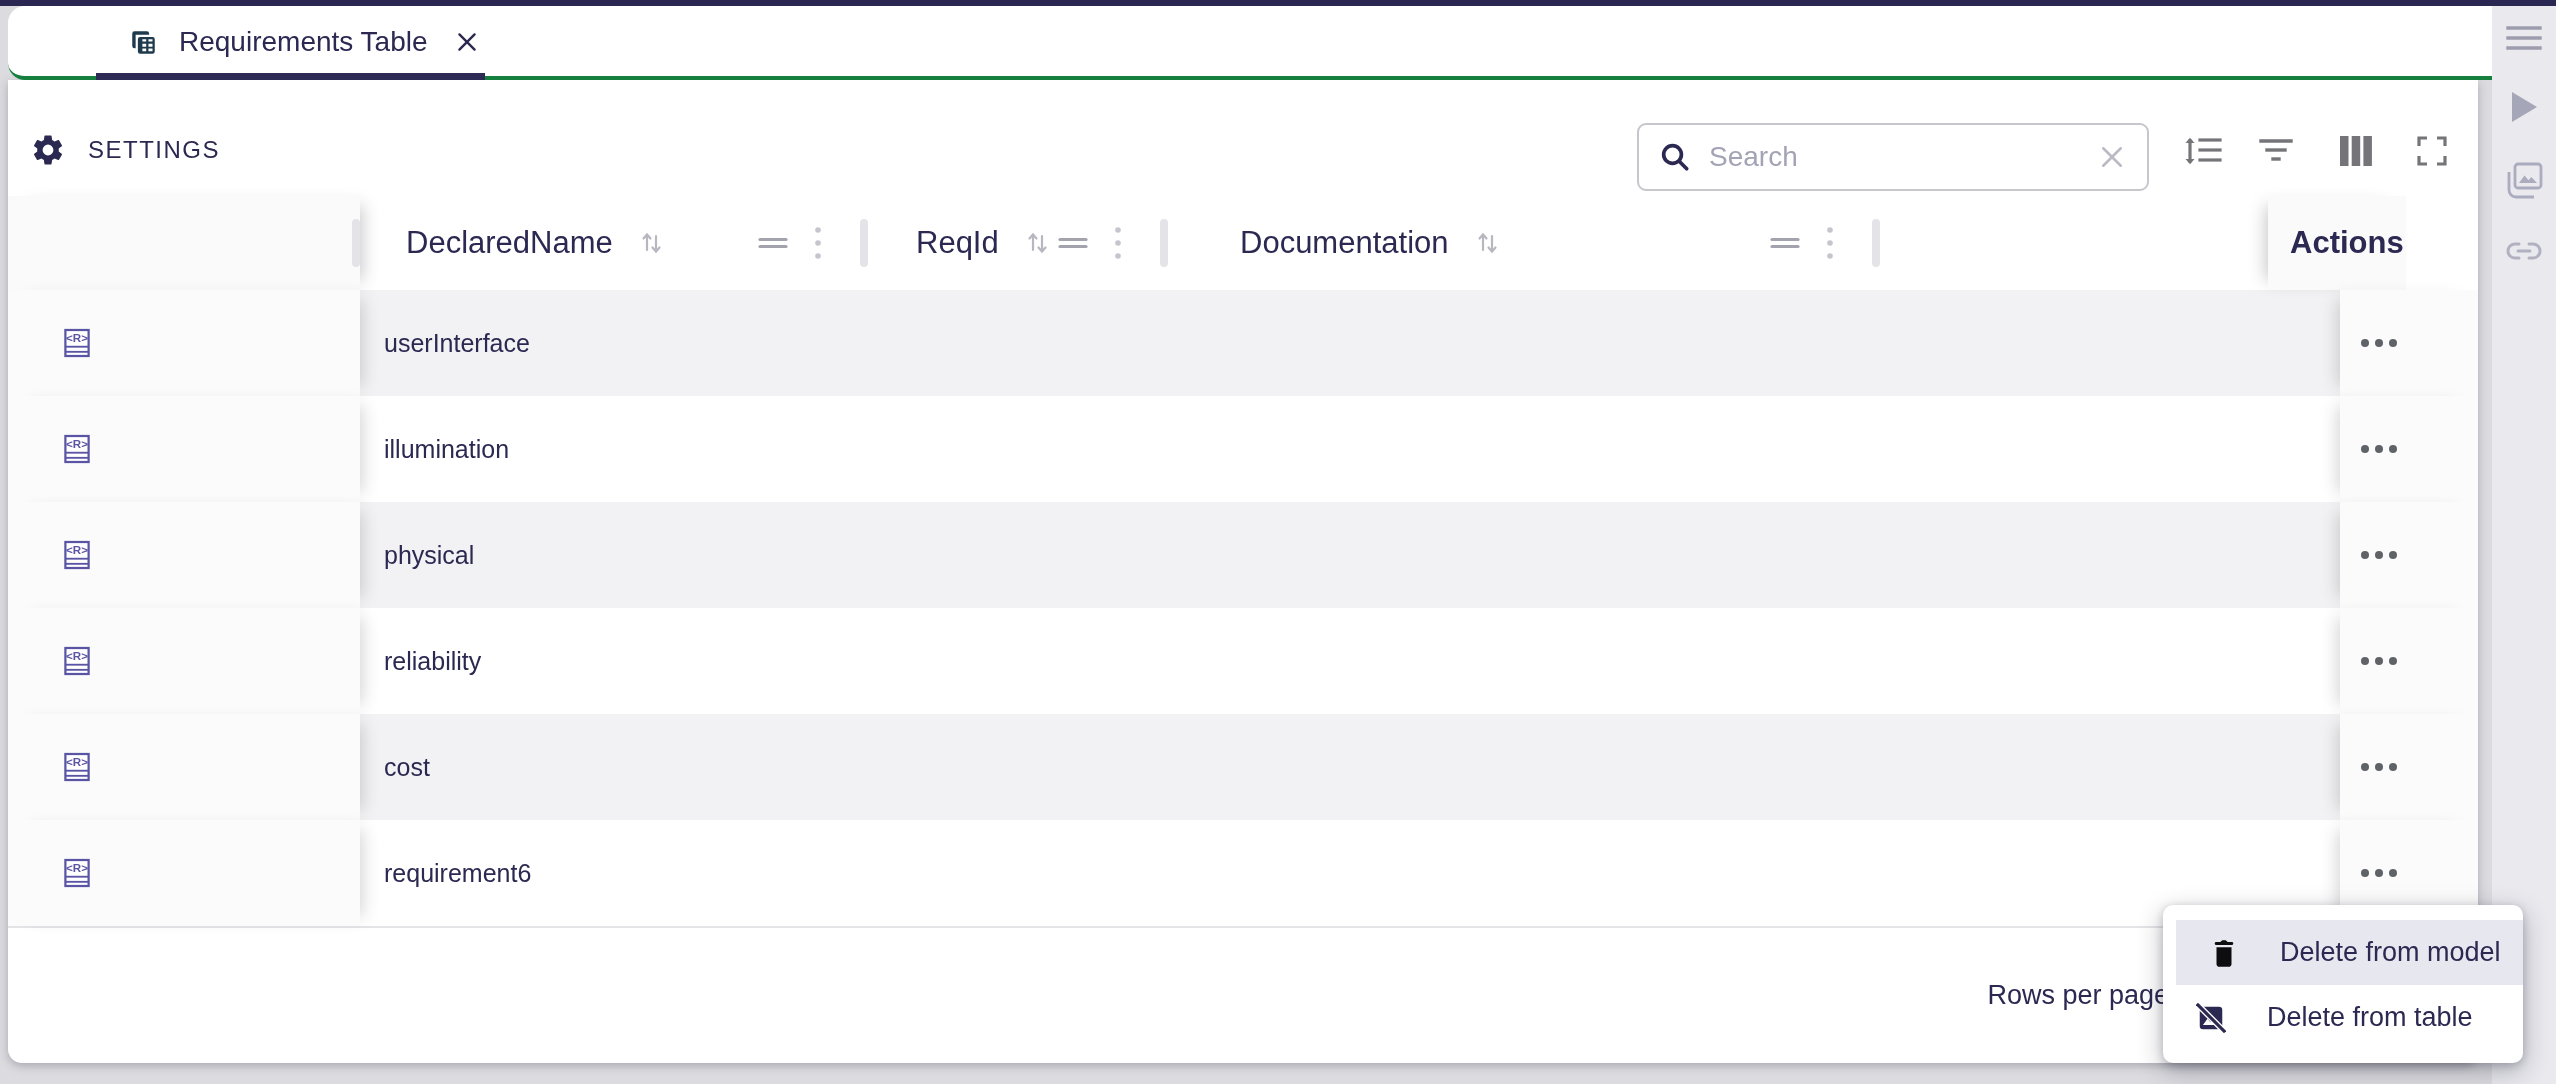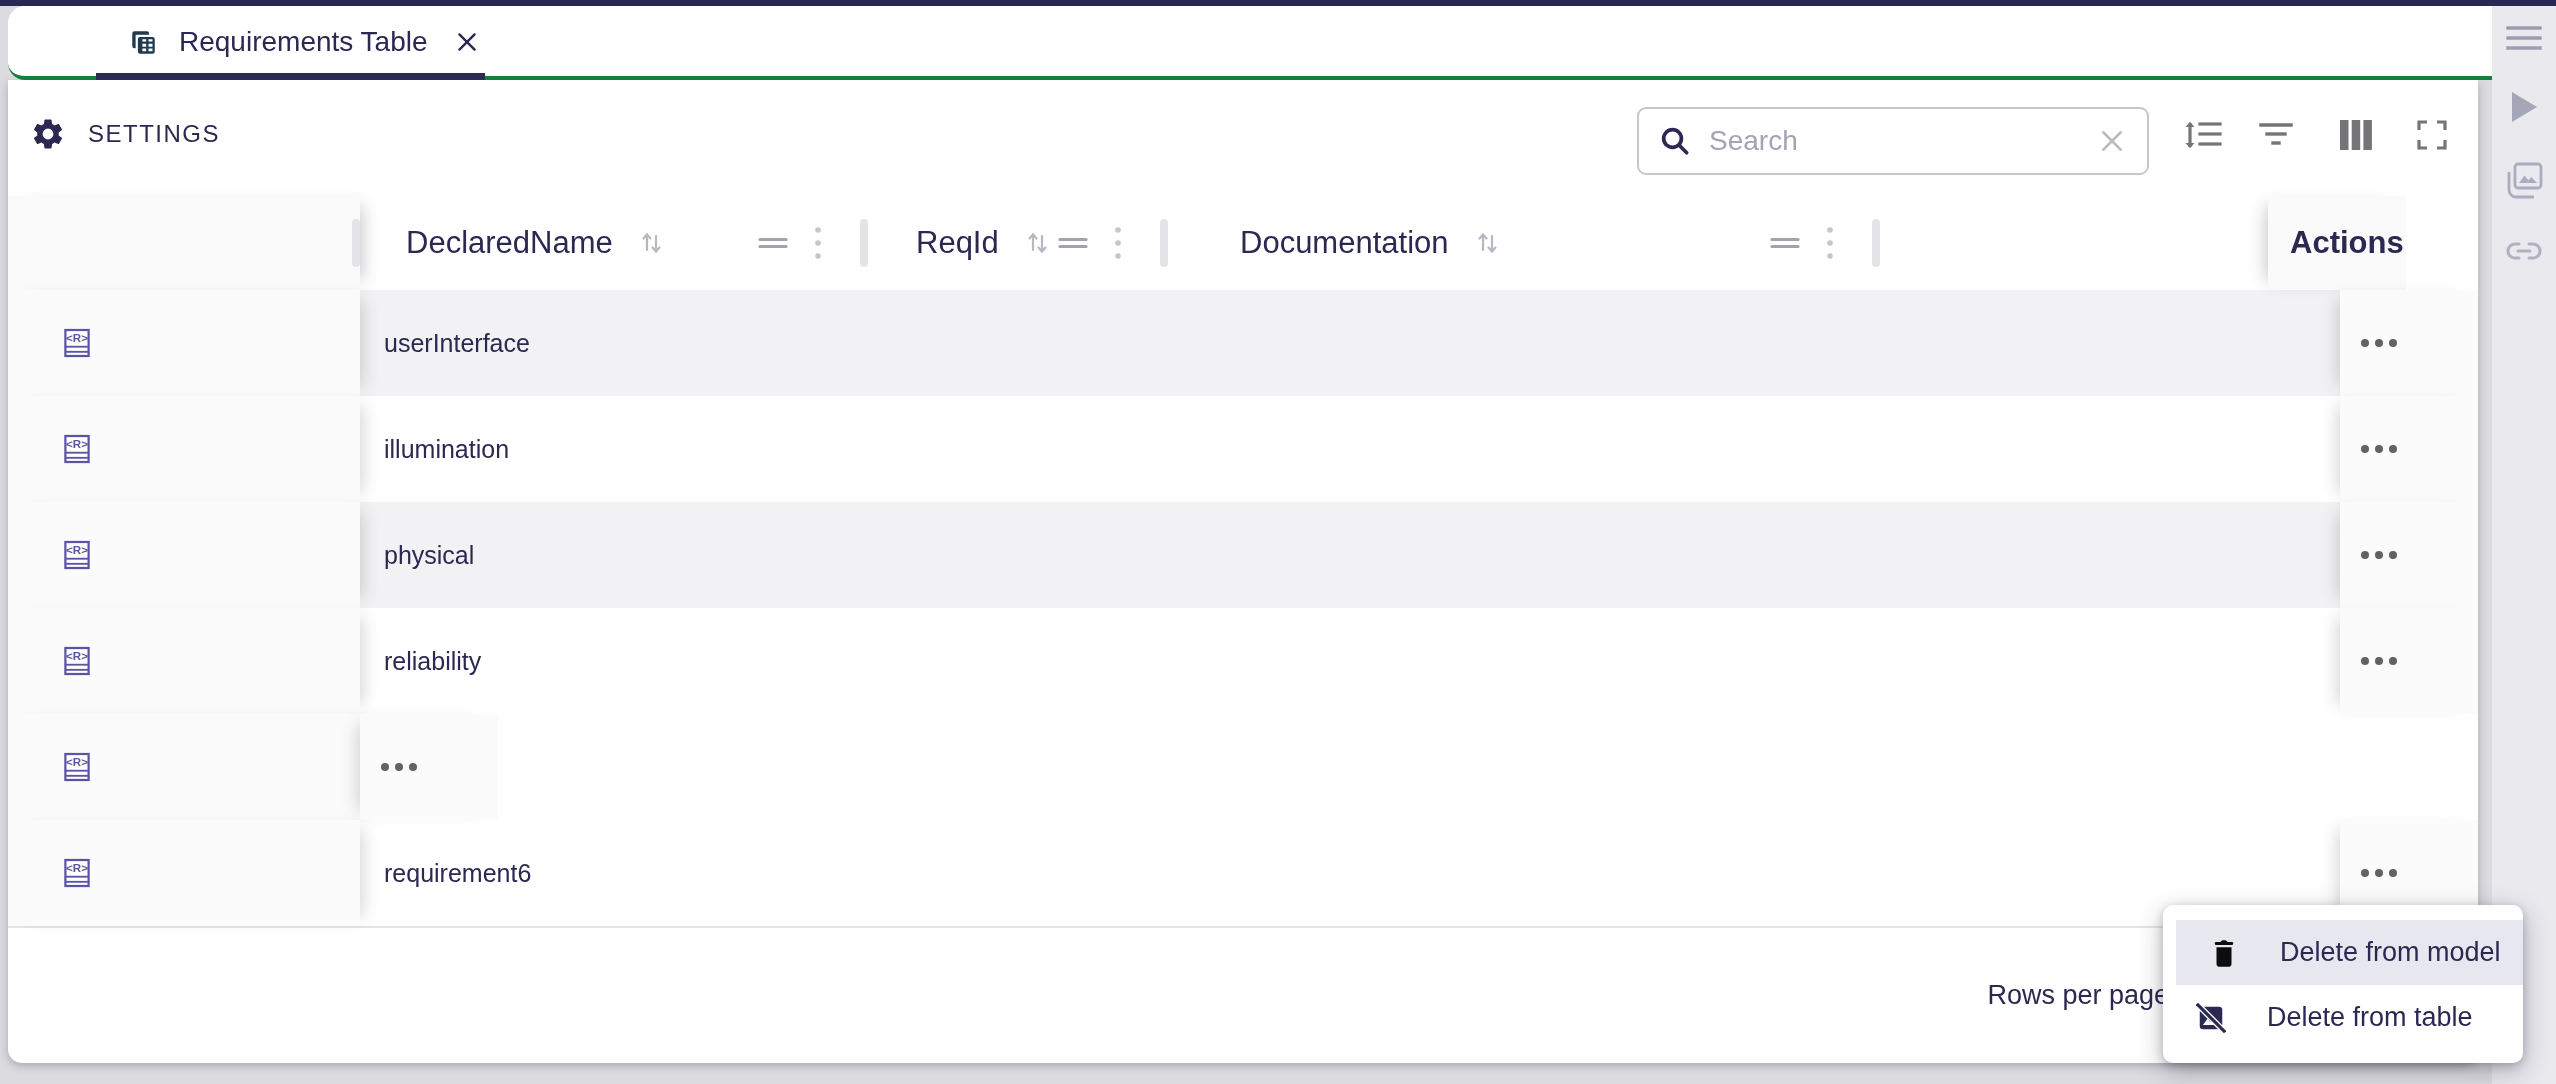--- a/index.html
+++ b/index.html
@@ -18,21 +18,21 @@
   .tab-icon{margin-left:34px;display:flex;}
   .tab-label{margin-left:22px;font-size:28px;color:#2b2851;white-space:nowrap;}
   .tab-close{margin-left:26px;display:flex;cursor:pointer;}
   
   .sidebar{position:absolute;right:0;top:6px;width:64px;height:1078px;background:#e9e9ee;z-index:20;}
   .side-icon{position:absolute;left:50%;transform:translateX(-50%);display:flex;cursor:pointer;}
   
   .card{position:absolute;left:8px;top:80px;width:2470px;height:983px;background:#ffffff;
         border-radius:0 0 14px 14px;box-shadow:0 3px 10px rgba(60,60,75,.32);z-index:4;}
   
-  .cardbar{position:absolute;left:0;top:0;width:2470px;height:116px;padding-left:17px;}
+  .cardbar{position:absolute;left:0;top:16px;width:2470px;height:116px;padding-left:17px;}
   .settings-btn{position:absolute;left:22px;top:36px;display:flex;align-items:center;gap:22px;cursor:pointer;}
   .settings-label{font-size:24px;letter-spacing:1.5px;font-weight:500;color:#2b2851;}
   .searchbox{position:absolute;left:1629px;top:27px;width:512px;height:68px;border:2px solid #c6c6cd;border-radius:9px;
              box-sizing:border-box;display:flex;align-items:center;background:#fff;}
   .searchbox .mag{margin-left:20px;display:flex;}
   .searchbox input{flex:1;border:none;outline:none;margin-left:16px;font-size:28px;color:#0f766e;background:transparent;
                    font-family:"Liberation Sans",sans-serif;}
   .searchbox input::placeholder{color:#a3a3b5;}
   .searchbox .clear{margin-right:20px;display:flex;cursor:pointer;}
   .tbtn{position:absolute;top:35px;width:40px;height:40px;display:flex;align-items:center;justify-content:center;cursor:pointer;}
@@ -361,20 +361,23 @@
     <div class="row odd">
       <div class="rpinned">
         <span class="req-icon">
           <svg width="26" height="30" viewBox="0 0 28 31">
             <rect x="1.5" y="1.5" width="25" height="28" fill="#ffffff" stroke="#5a54a4" stroke-width="2.4"></rect>
             <text x="14" y="14.5" font-size="12.5" font-weight="bold" fill="#5a54a4" text-anchor="middle" font-family="Liberation Sans, sans-serif">&lt;R&gt;</text>
             <line x1="1.5" y1="19.5" x2="26.5" y2="19.5" stroke="#5a54a4" stroke-width="2"></line>
             <line x1="1.5" y1="25" x2="26.5" y2="25" stroke="#5a54a4" stroke-width="2"></line>
           </svg>
         </span>
+      </div>
+      <div class="rstripe">
+        <span class="cellname">cost</span>
       </div>
       <div class="ractions">
         <span class="dots-btn">
           <svg width="40" height="10" viewBox="0 0 40 10" fill="#5f6368">
             <circle cx="5" cy="5" r="4"></circle>
               <circle cx="19" cy="5" r="4"></circle>
               <circle cx="33" cy="5" r="4"></circle>
           </svg>
         </span>
       </div>

